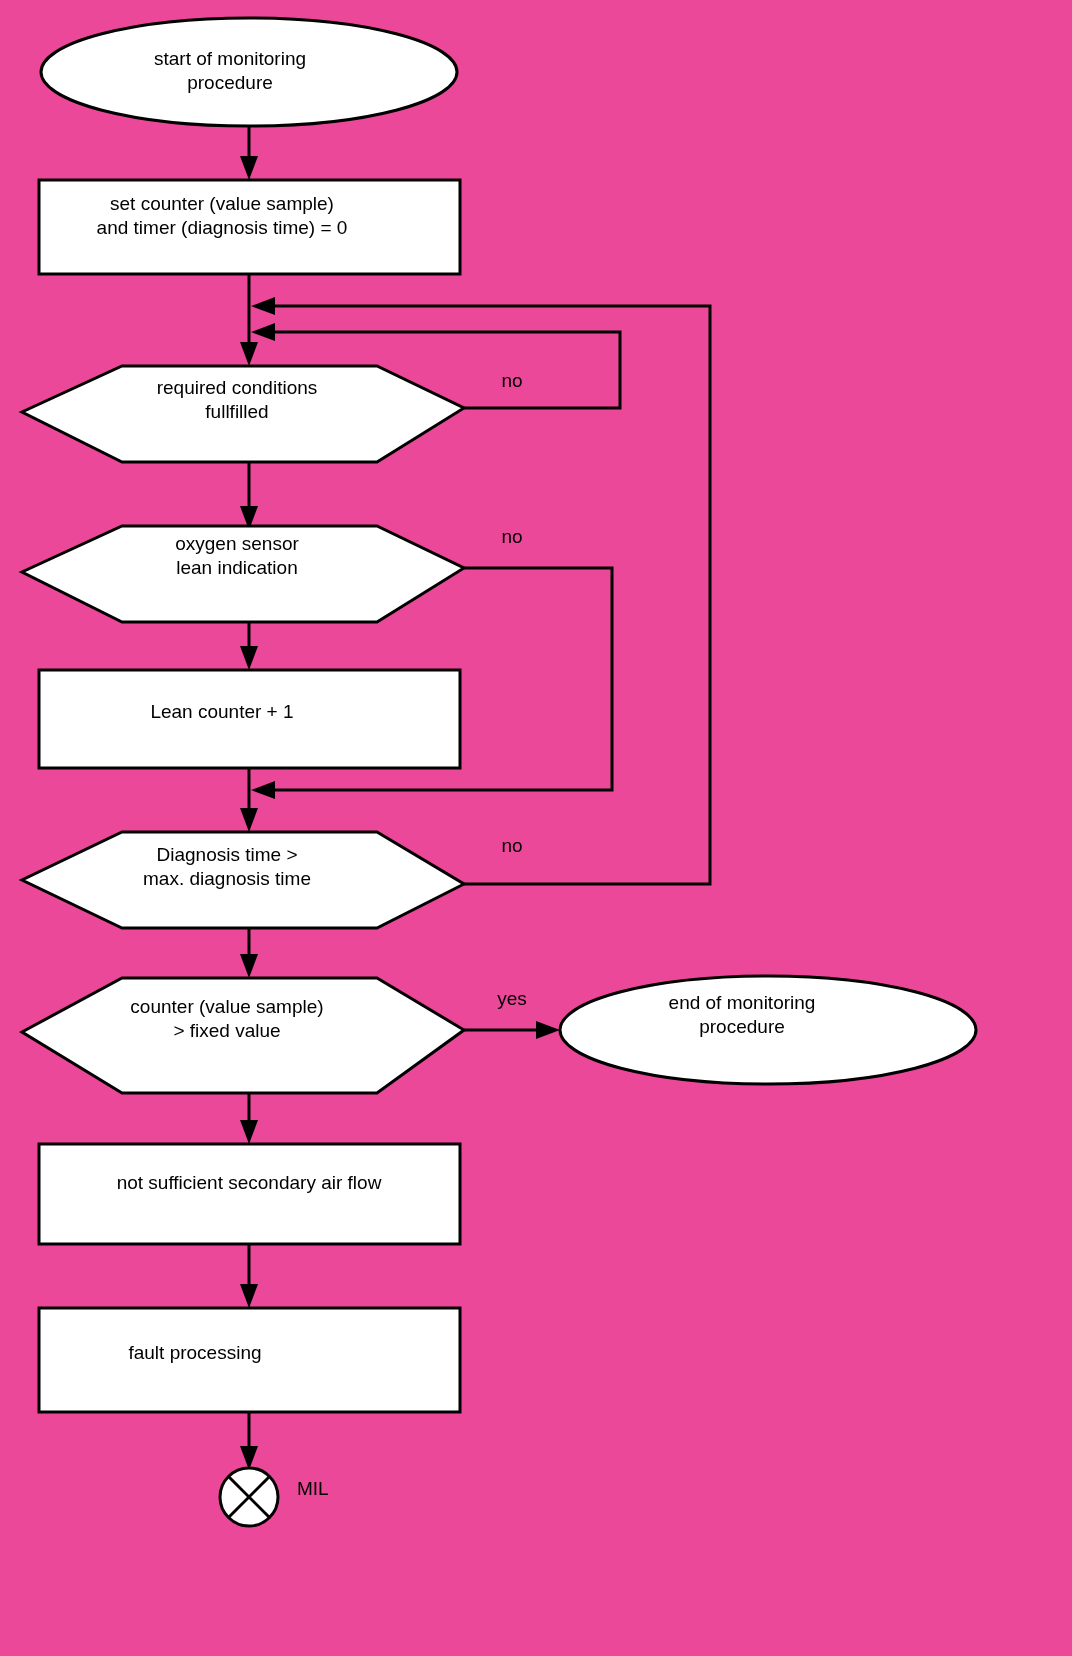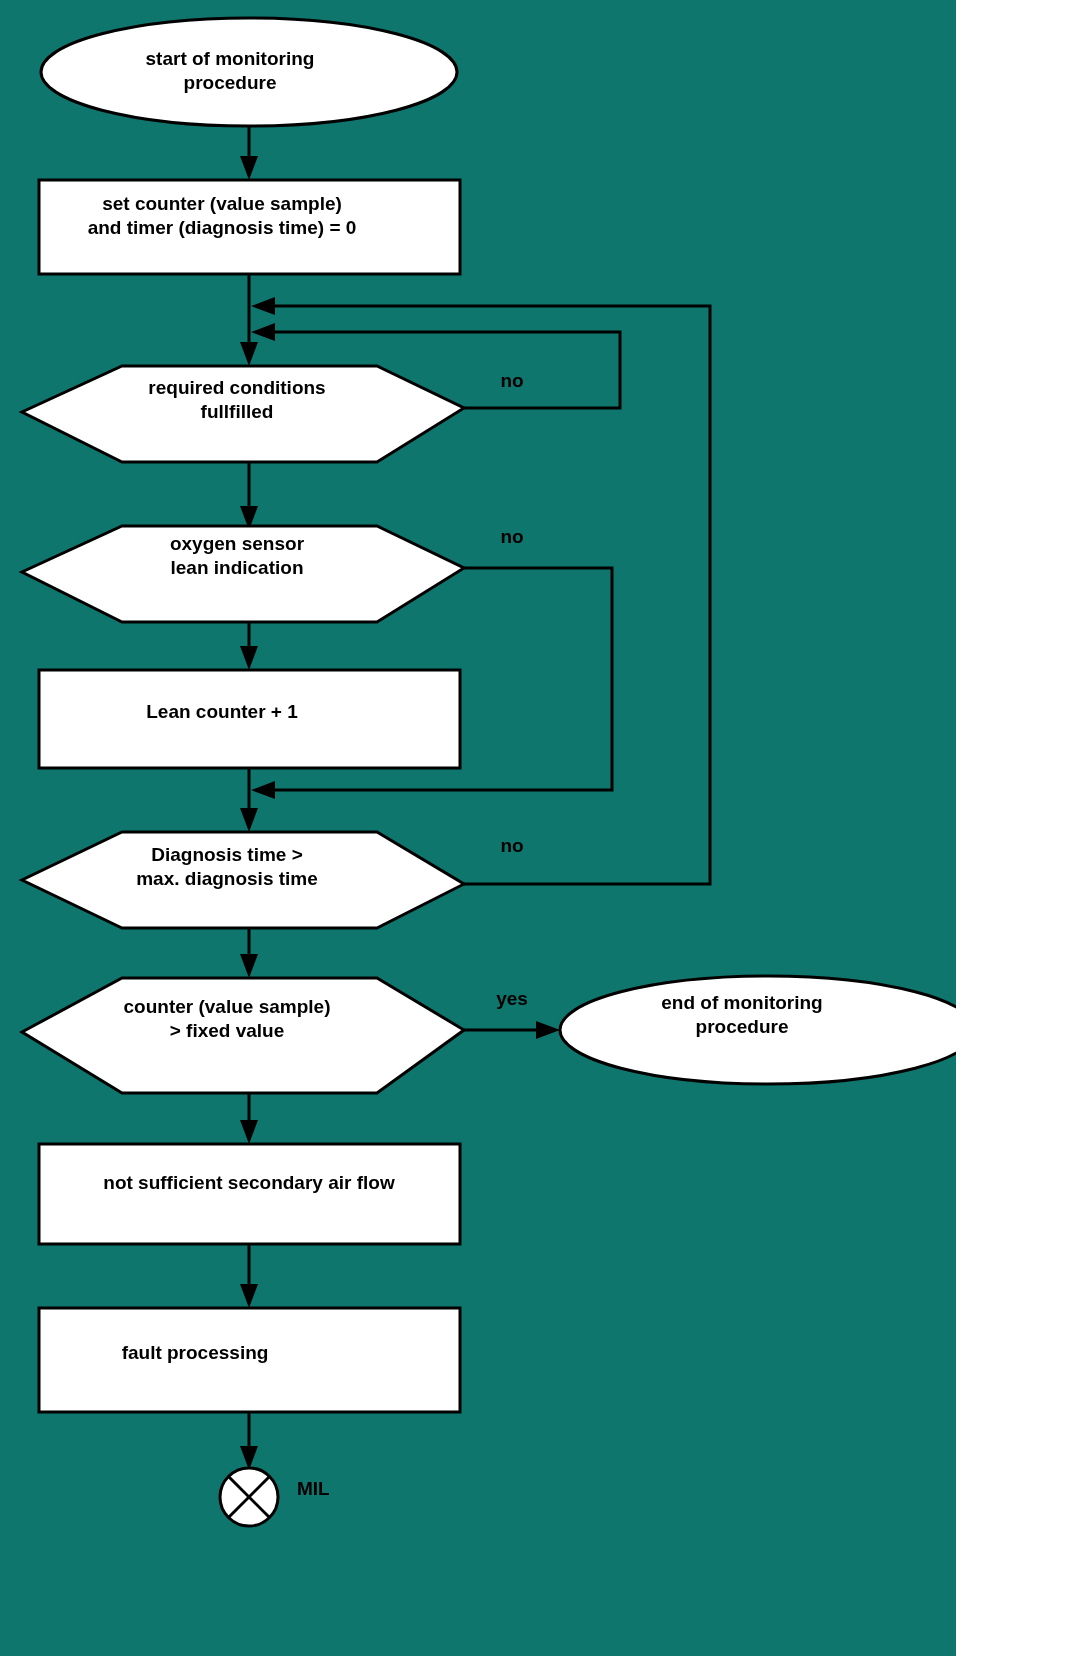--- a/index.html
+++ b/index.html
@@ -5,25 +5,24 @@
   html, body {
     margin: 0;
     padding: 0;
     background: #ffffff;
   }
   body {
     font-family: "Liberation Sans", sans-serif;
   }
   #flowchart-root {
     position: relative;
-    width: 956px;
+    width: 1072px;
     height: 1656px;
-    background: #0f766e;
+    background: #ec4899;
     overflow: hidden;
-    font-weight: bold;
   }
   svg#flow-svg {
     position: absolute;
     top: 0;
     left: 0;
     width: 1072px;
     height: 1656px;
     display: block;
   }
   .shape-fill-white {

